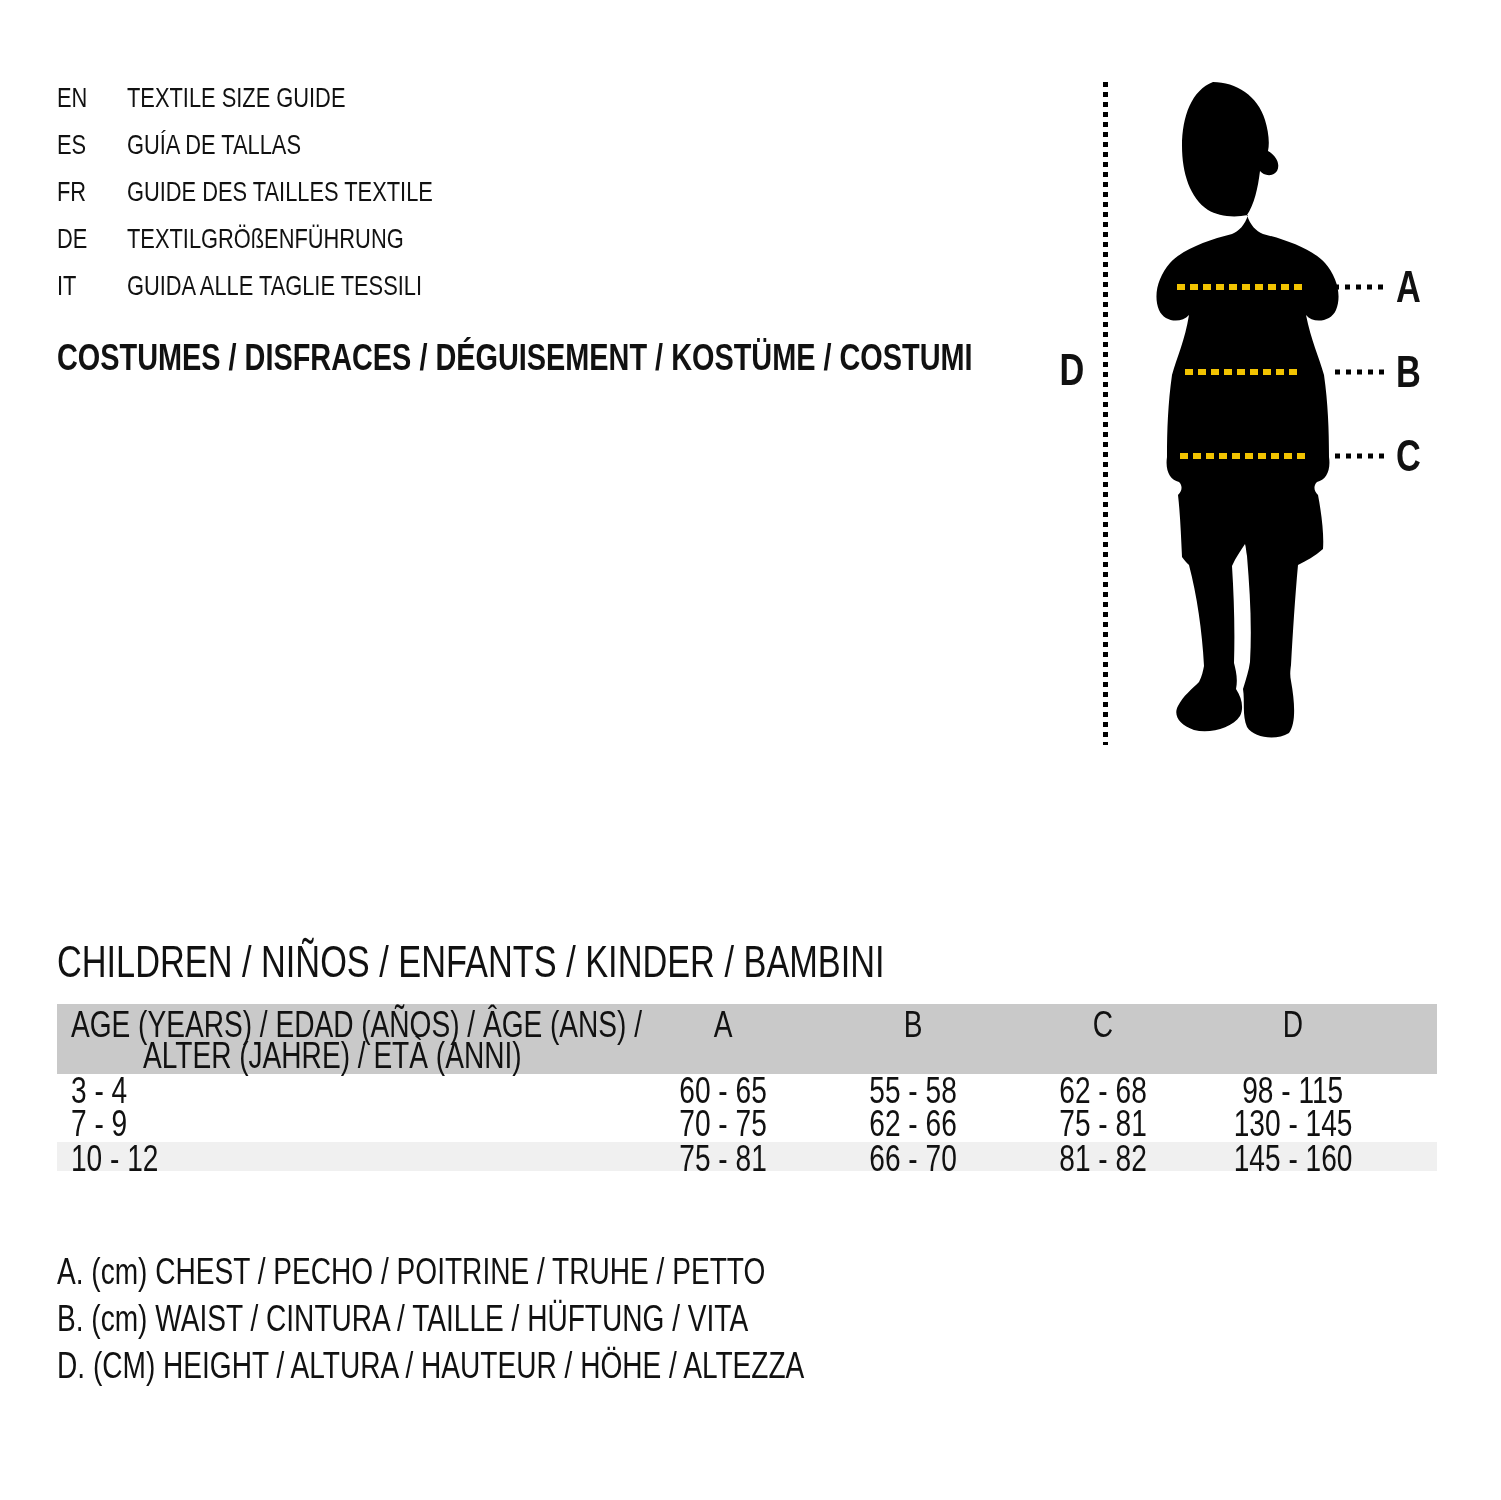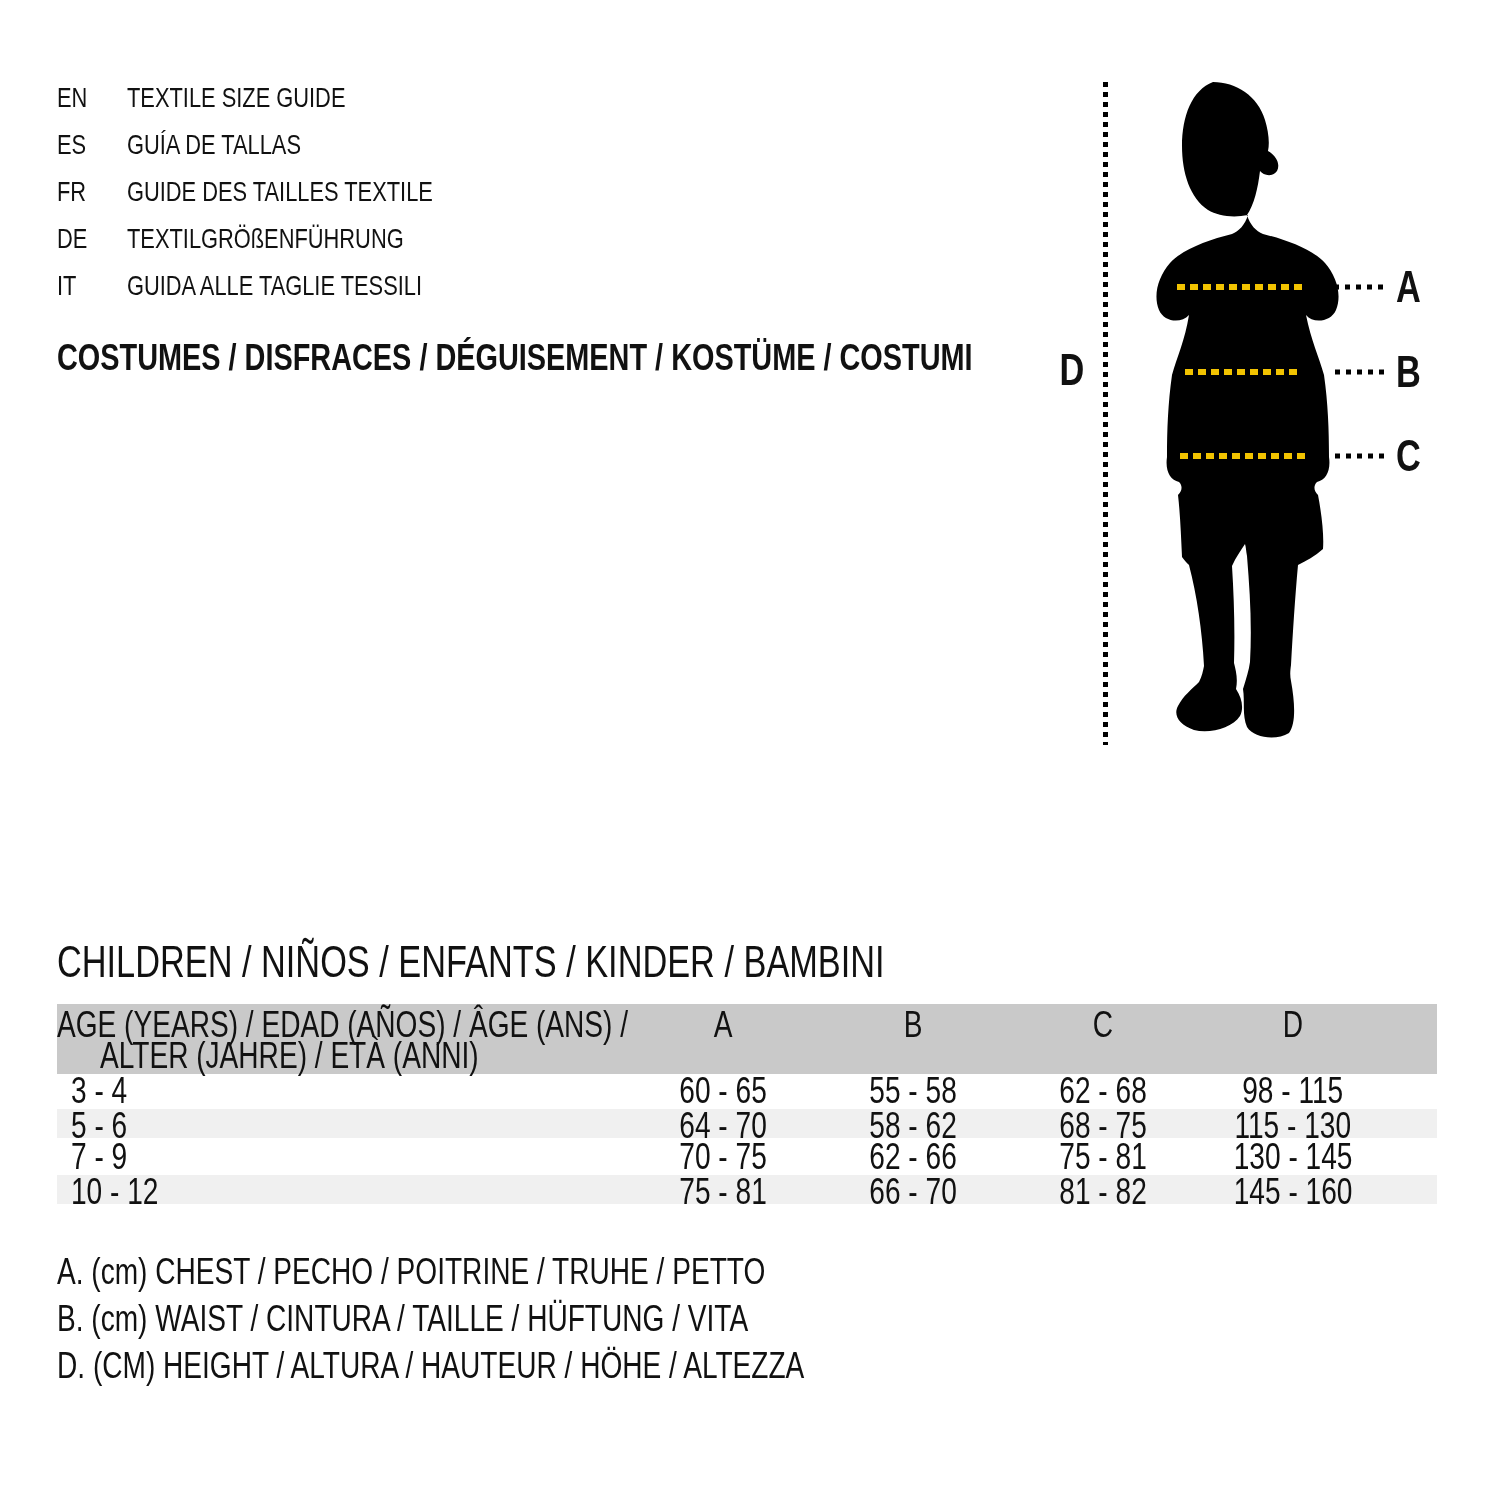--- a/index.html
+++ b/index.html
@@ -30,21 +30,21 @@
   .lbl-c{left:1396px;top:438px;}
   .figure-svg{left:1138px;top:78px;}
 
   
   .section-title{left:57px;top:938px;font-size:44px;line-height:47px;}
 
   
   .size-table{left:57px;top:1004px;width:1380px;font-size:36px;}
   .tbl-grid{display:grid;grid-template-columns:571px 190px 190px 190px 190px;}
   .tbl-header{background:#C9C9C9;height:70px;padding-top:5px;box-sizing:border-box;line-height:31px;}
-  .hdr-age{text-align:center;}
+  .hdr-age{padding-left:14px;text-align:right;}
   .hdr-col{text-align:center;}
   .tbl-row{height:33px;line-height:33px;box-sizing:border-box;}
   .tbl-row.alt{background:#F0F0F0;border-top:2px solid #ffffff;border-bottom:2px solid #ffffff;}
   .cell-age{padding-left:14px;text-align:left;}
   .cell-val{text-align:center;}
 
   
   .legend-block{left:57px;top:1248px;font-size:36px;line-height:47px;}
 </style>
 </head>
@@ -164,27 +164,20 @@
   </div>
 
   <div class="tbl-grid tbl-row">
     <div class="cell-age"><span class="cx">3 - 4</span></div>
     <div class="cell-val"><span class="cxc">60 - 65</span></div>
     <div class="cell-val"><span class="cxc">55 - 58</span></div>
     <div class="cell-val"><span class="cxc">62 - 68</span></div>
     <div class="cell-val"><span class="cxc">98 - 115</span></div>
   </div>
 
-  <div class="tbl-grid tbl-row alt">
-    <div class="cell-age"><span class="cx">5 - 6</span></div>
-    <div class="cell-val"><span class="cxc">64 - 70</span></div>
-    <div class="cell-val"><span class="cxc">58 - 62</span></div>
-    <div class="cell-val"><span class="cxc">68 - 75</span></div>
-    <div class="cell-val"><span class="cxc">115 - 130</span></div>
-  </div>
 
   <div class="tbl-grid tbl-row">
     <div class="cell-age"><span class="cx">7 - 9</span></div>
     <div class="cell-val"><span class="cxc">70 - 75</span></div>
     <div class="cell-val"><span class="cxc">62 - 66</span></div>
     <div class="cell-val"><span class="cxc">75 - 81</span></div>
     <div class="cell-val"><span class="cxc">130 - 145</span></div>
   </div>
 
   <div class="tbl-grid tbl-row alt">

